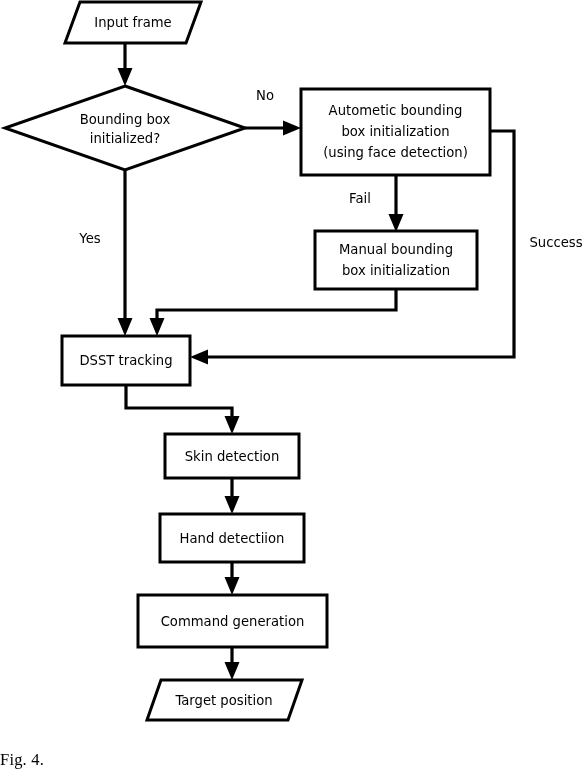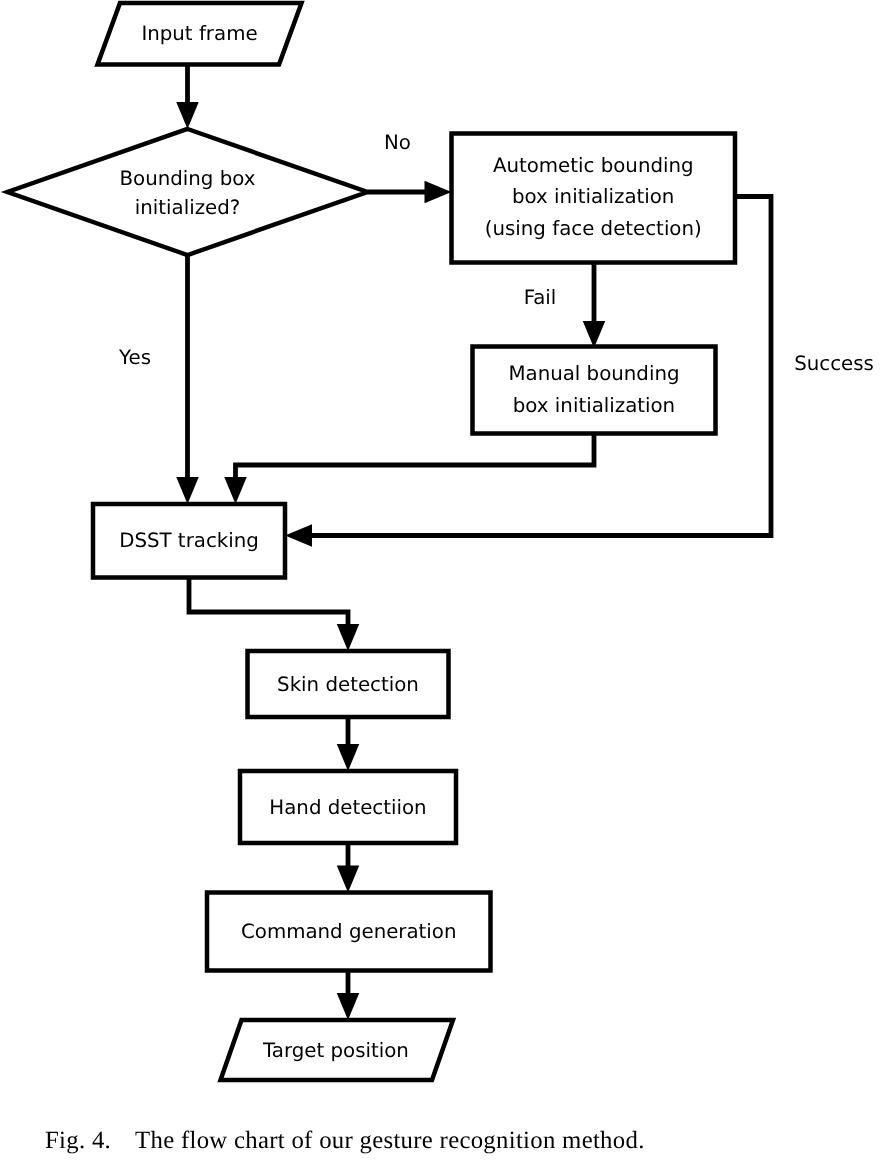--- a/index.html
+++ b/index.html
@@ -64,21 +64,20 @@
     top: 735px;
     width: 588px;
     height: 49px;
     display: flex;
     align-items: center;
     justify-content: flex-start;
     font-family: "Liberation Serif", "DejaVu Serif", serif;
     font-size: 16.5px;
     color: #000000;
     white-space: pre;
-    padding-left: 30px;
     box-sizing: border-box;
     letter-spacing: 0.2px;
   }
   .caption .cap-num { margin-right: 16px; }
 </style>
 </head>
 <body>
 
 <div id="figure-root">
 
@@ -185,16 +184,15 @@
 
     <g>
       <polygon class="shape-stroke" points="161,680 302,680 288,720 147,720"></polygon>
       <text class="node-label" x="224" y="701">Target position</text>
     </g>
 
   </svg>
 
   <div class="caption">
     <span class="cap-num">Fig. 4.</span>
-    <span>The flow chart of our gesture recognition method.</span>
   </div>
 
 </div>
 
 </body></html>

